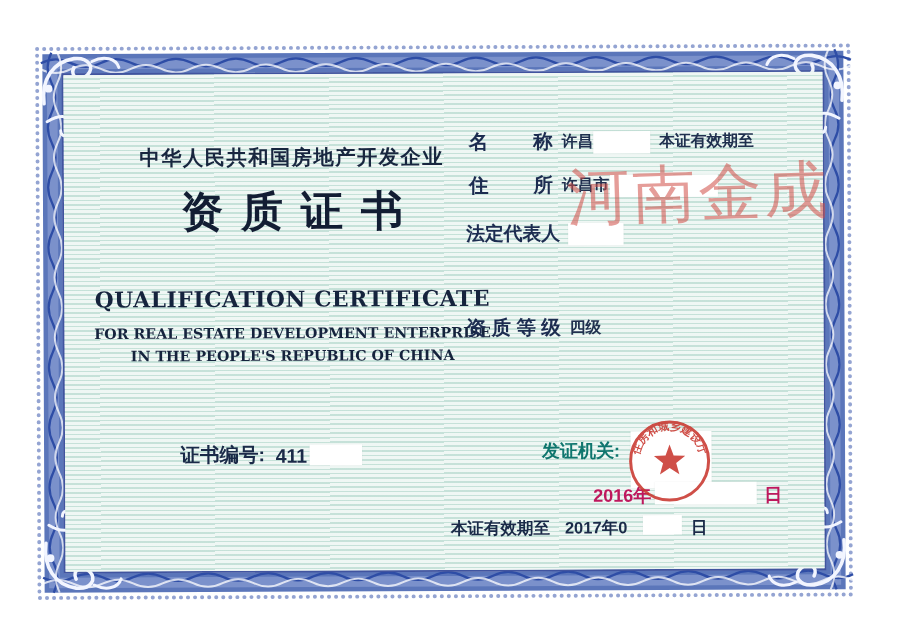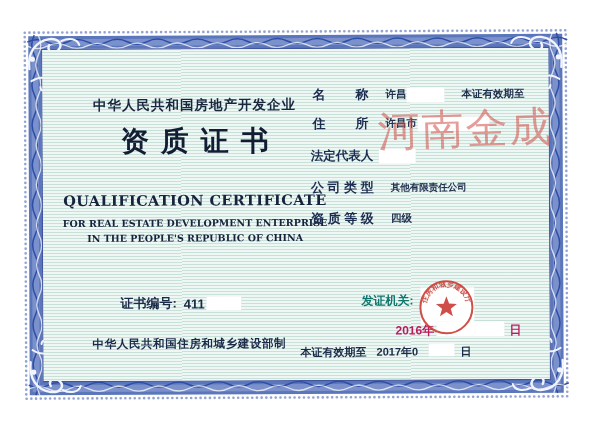--- a/index.html
+++ b/index.html
@@ -32,21 +32,21 @@
   .en-sub1{left:33px;top:189px;width:280px;text-align:center;
     font-family:"DejaVu Serif","Liberation Serif",serif;
     font-size:9.5px;font-weight:bold;color:#15233d;}
   .en-sub2{left:33px;top:204px;width:280px;text-align:center;
     font-family:"DejaVu Serif","Liberation Serif",serif;
     font-size:9.5px;font-weight:bold;color:#15233d;}
   
   .frow{display:flex;align-items:center;white-space:nowrap;}
   .flabel{font-size:13px;font-weight:bold;color:#1c2c50;}
   .spread2{display:inline-flex;justify-content:space-between;width:56px;}
-  .fval{font-size:10.5px;font-weight:bold;color:#20304f;margin-left:17px;}
+  .fval{font-size:10.5px;font-weight:bold;color:#20304f;margin-left:6px;}
   .fval.small{font-size:9.5px;}
   .redact{display:inline-block;background:#ffffff;box-shadow:0 0 1px rgba(0,0,0,0.08);}
   
   .certno-label,.certno-val{font-size:13px;font-weight:bold;color:#1a2a48;}
   .issuer-line{font-size:11.5px;font-weight:bold;letter-spacing:0.6px;color:#1a2a48;}
   .auth-label{font-size:12px;font-weight:bold;color:#0f766e;}
   .date-txt{font-size:12px;font-weight:bold;color:#be185d;}
   .valid-txt{font-size:11px;font-weight:bold;color:#1a2a48;}
   .watermark{
     left:356px;top:74px;font-size:42px;letter-spacing:2px;font-weight:500;
@@ -122,36 +122,31 @@
     </span>
     <span class="fval">许昌市</span>
     <span class="redact" style="width:72px;height:15px;"></span>
   </div>
 
   <div class="abs frow z2" style="left:289px;top:120px;">
     <span class="flabel" style="font-size:12.5px;">法定代表人</span>
     <span class="redact" style="width:37px;height:15px;margin-left:5px;"></span>
   </div>
 
-  <div class="abs frow z2" style="left:289px;top:151px;">
-    <span class="flabel">公 司 类 型</span>
-    <span class="fval small">其他有限责任公司</span>
-  </div>
 
   <div class="abs frow z2" style="left:289px;top:182px;">
     <span class="flabel">资 质 等 级</span>
     <span class="fval">四级</span>
   </div>
 
   <div class="abs frow z2" style="left:98px;top:266px;">
     <span class="certno-label">证书编号:</span>
     <span class="certno-val" style="margin-left:7px;">411</span>
     <span class="redact" style="width:35px;height:14px;margin-left:2px;"></span>
   </div>
-  <div class="abs issuer-line z2" style="left:70px;top:308px;">中华人民共和国住房和城乡建设部制</div>
 
   <div class="abs auth-label z2" style="left:339px;top:265px;">发证机关:</div>
   <span class="abs redact z1" style="left:398px;top:260px;width:54px;height:38px;"></span>
 
   <div class="abs date-txt z2" style="left:373px;top:295px;">2016年</div>
   <span class="abs redact z1" style="left:414px;top:294px;width:68px;height:15px;"></span>
   <div class="abs date-txt z2" style="left:487px;top:295px;">日</div>
 
   <div class="abs valid-txt z2" style="left:278px;top:317px;text-align:right;">本证有效期至</div>
   <div class="abs valid-txt z2" style="left:354px;top:317px;">2017年0</div>

